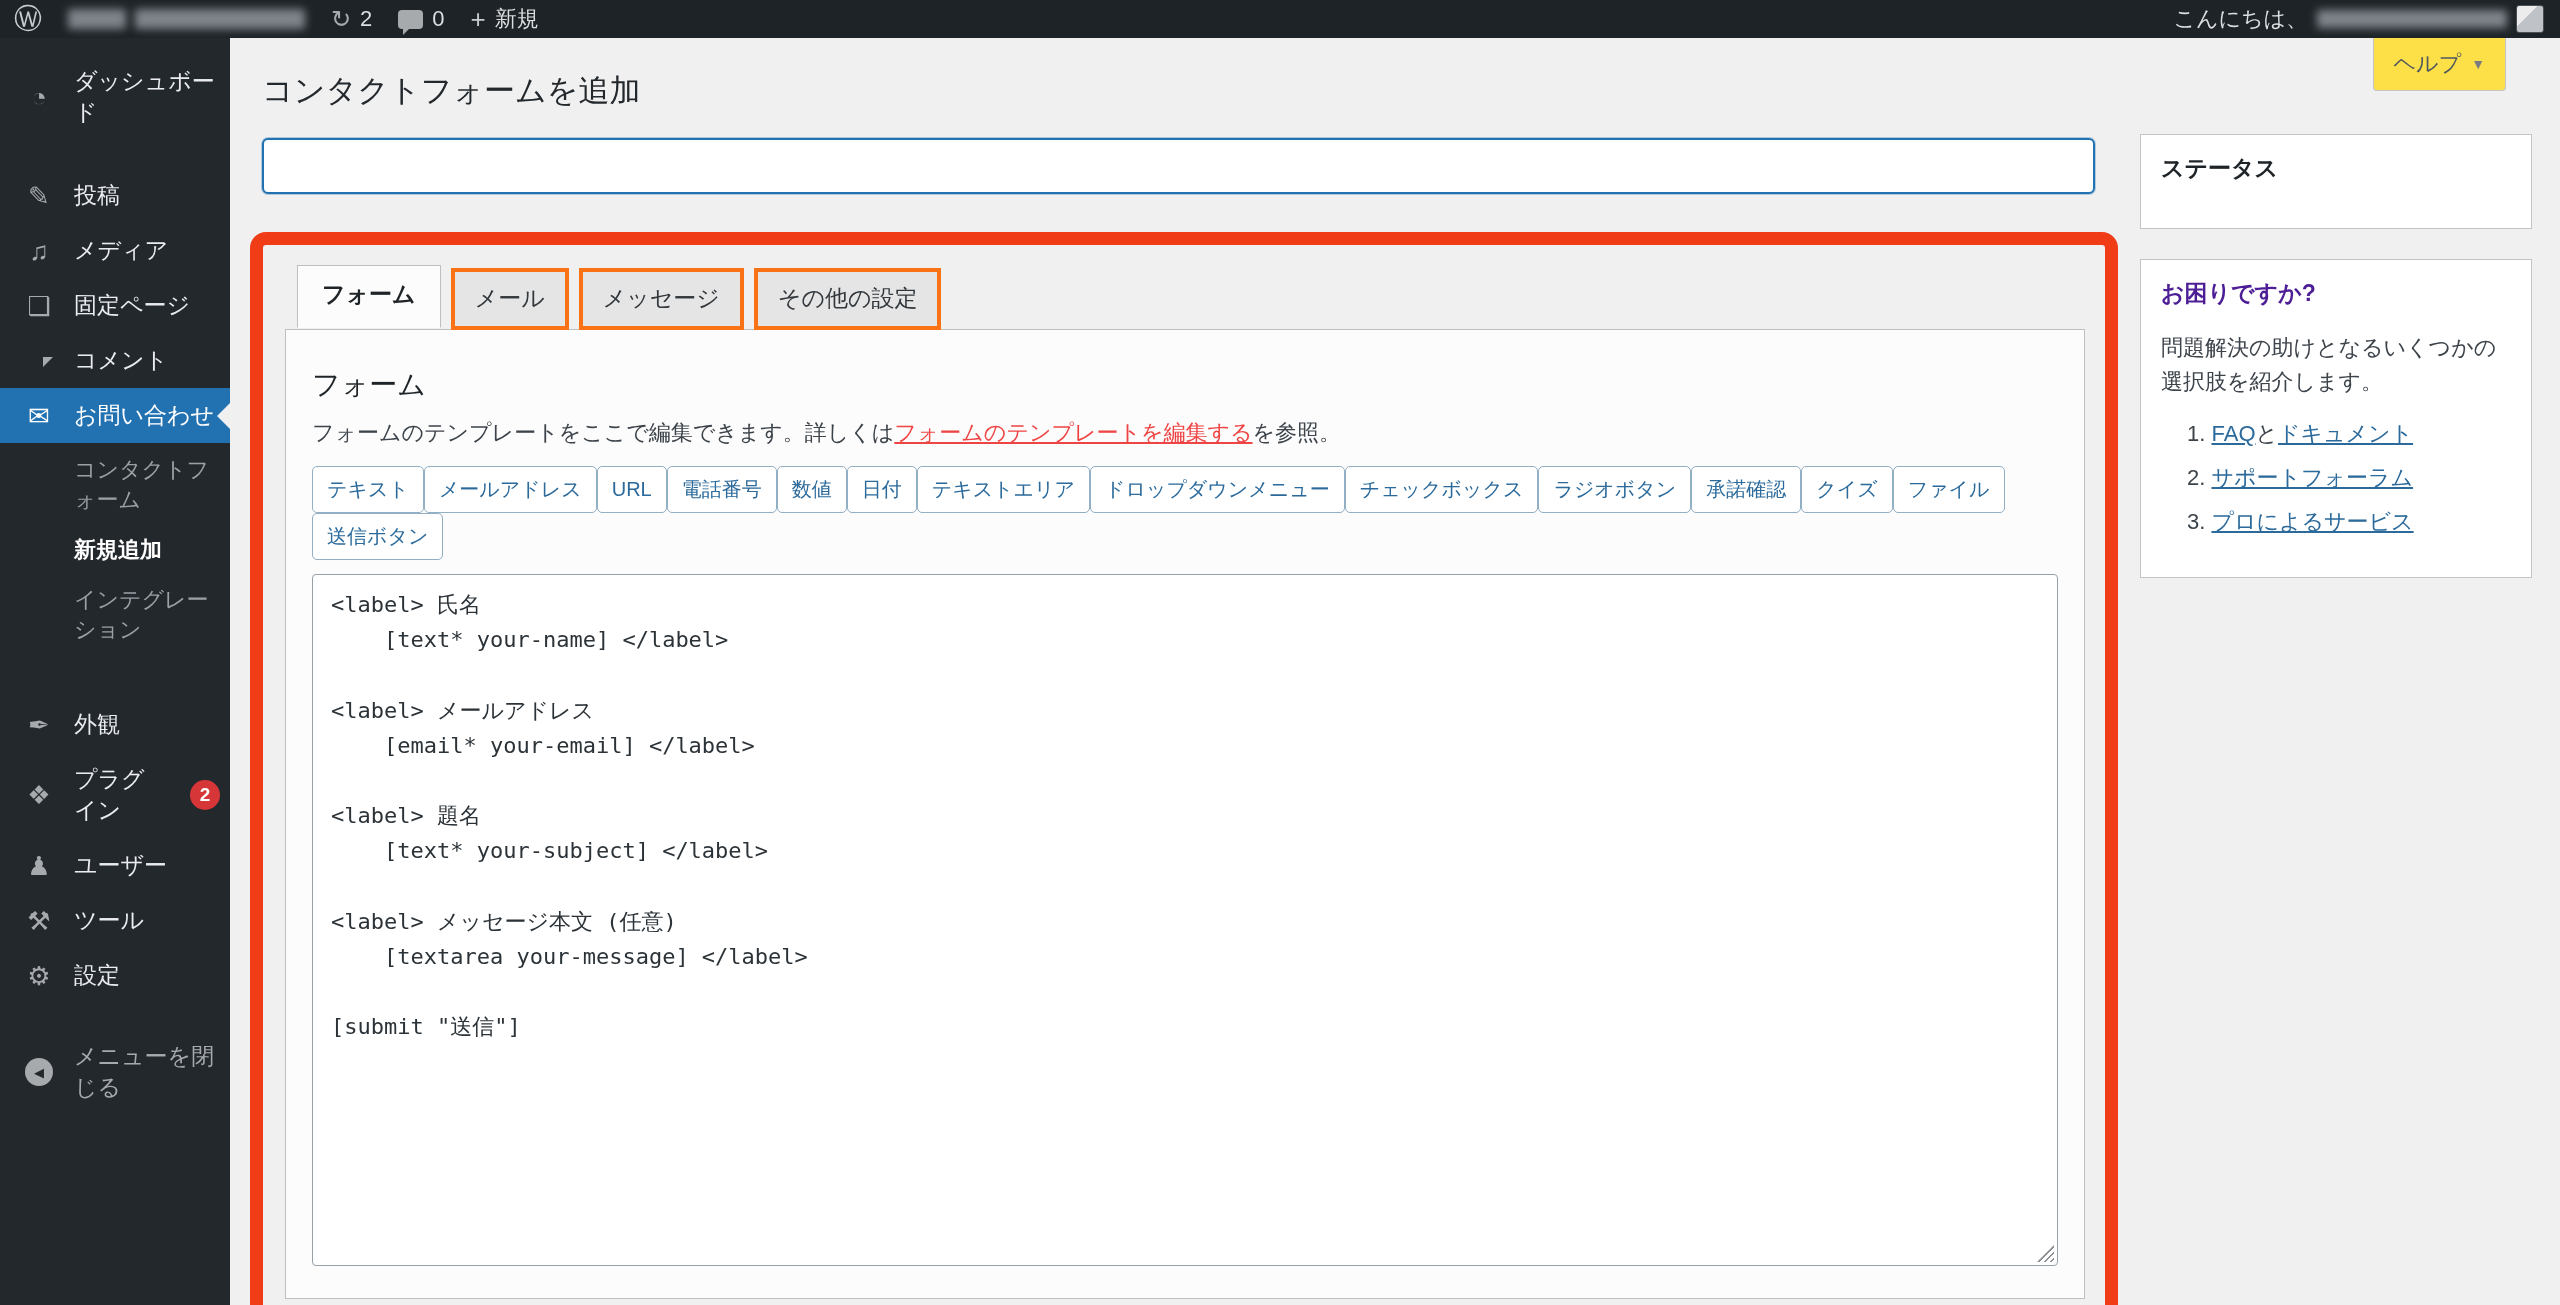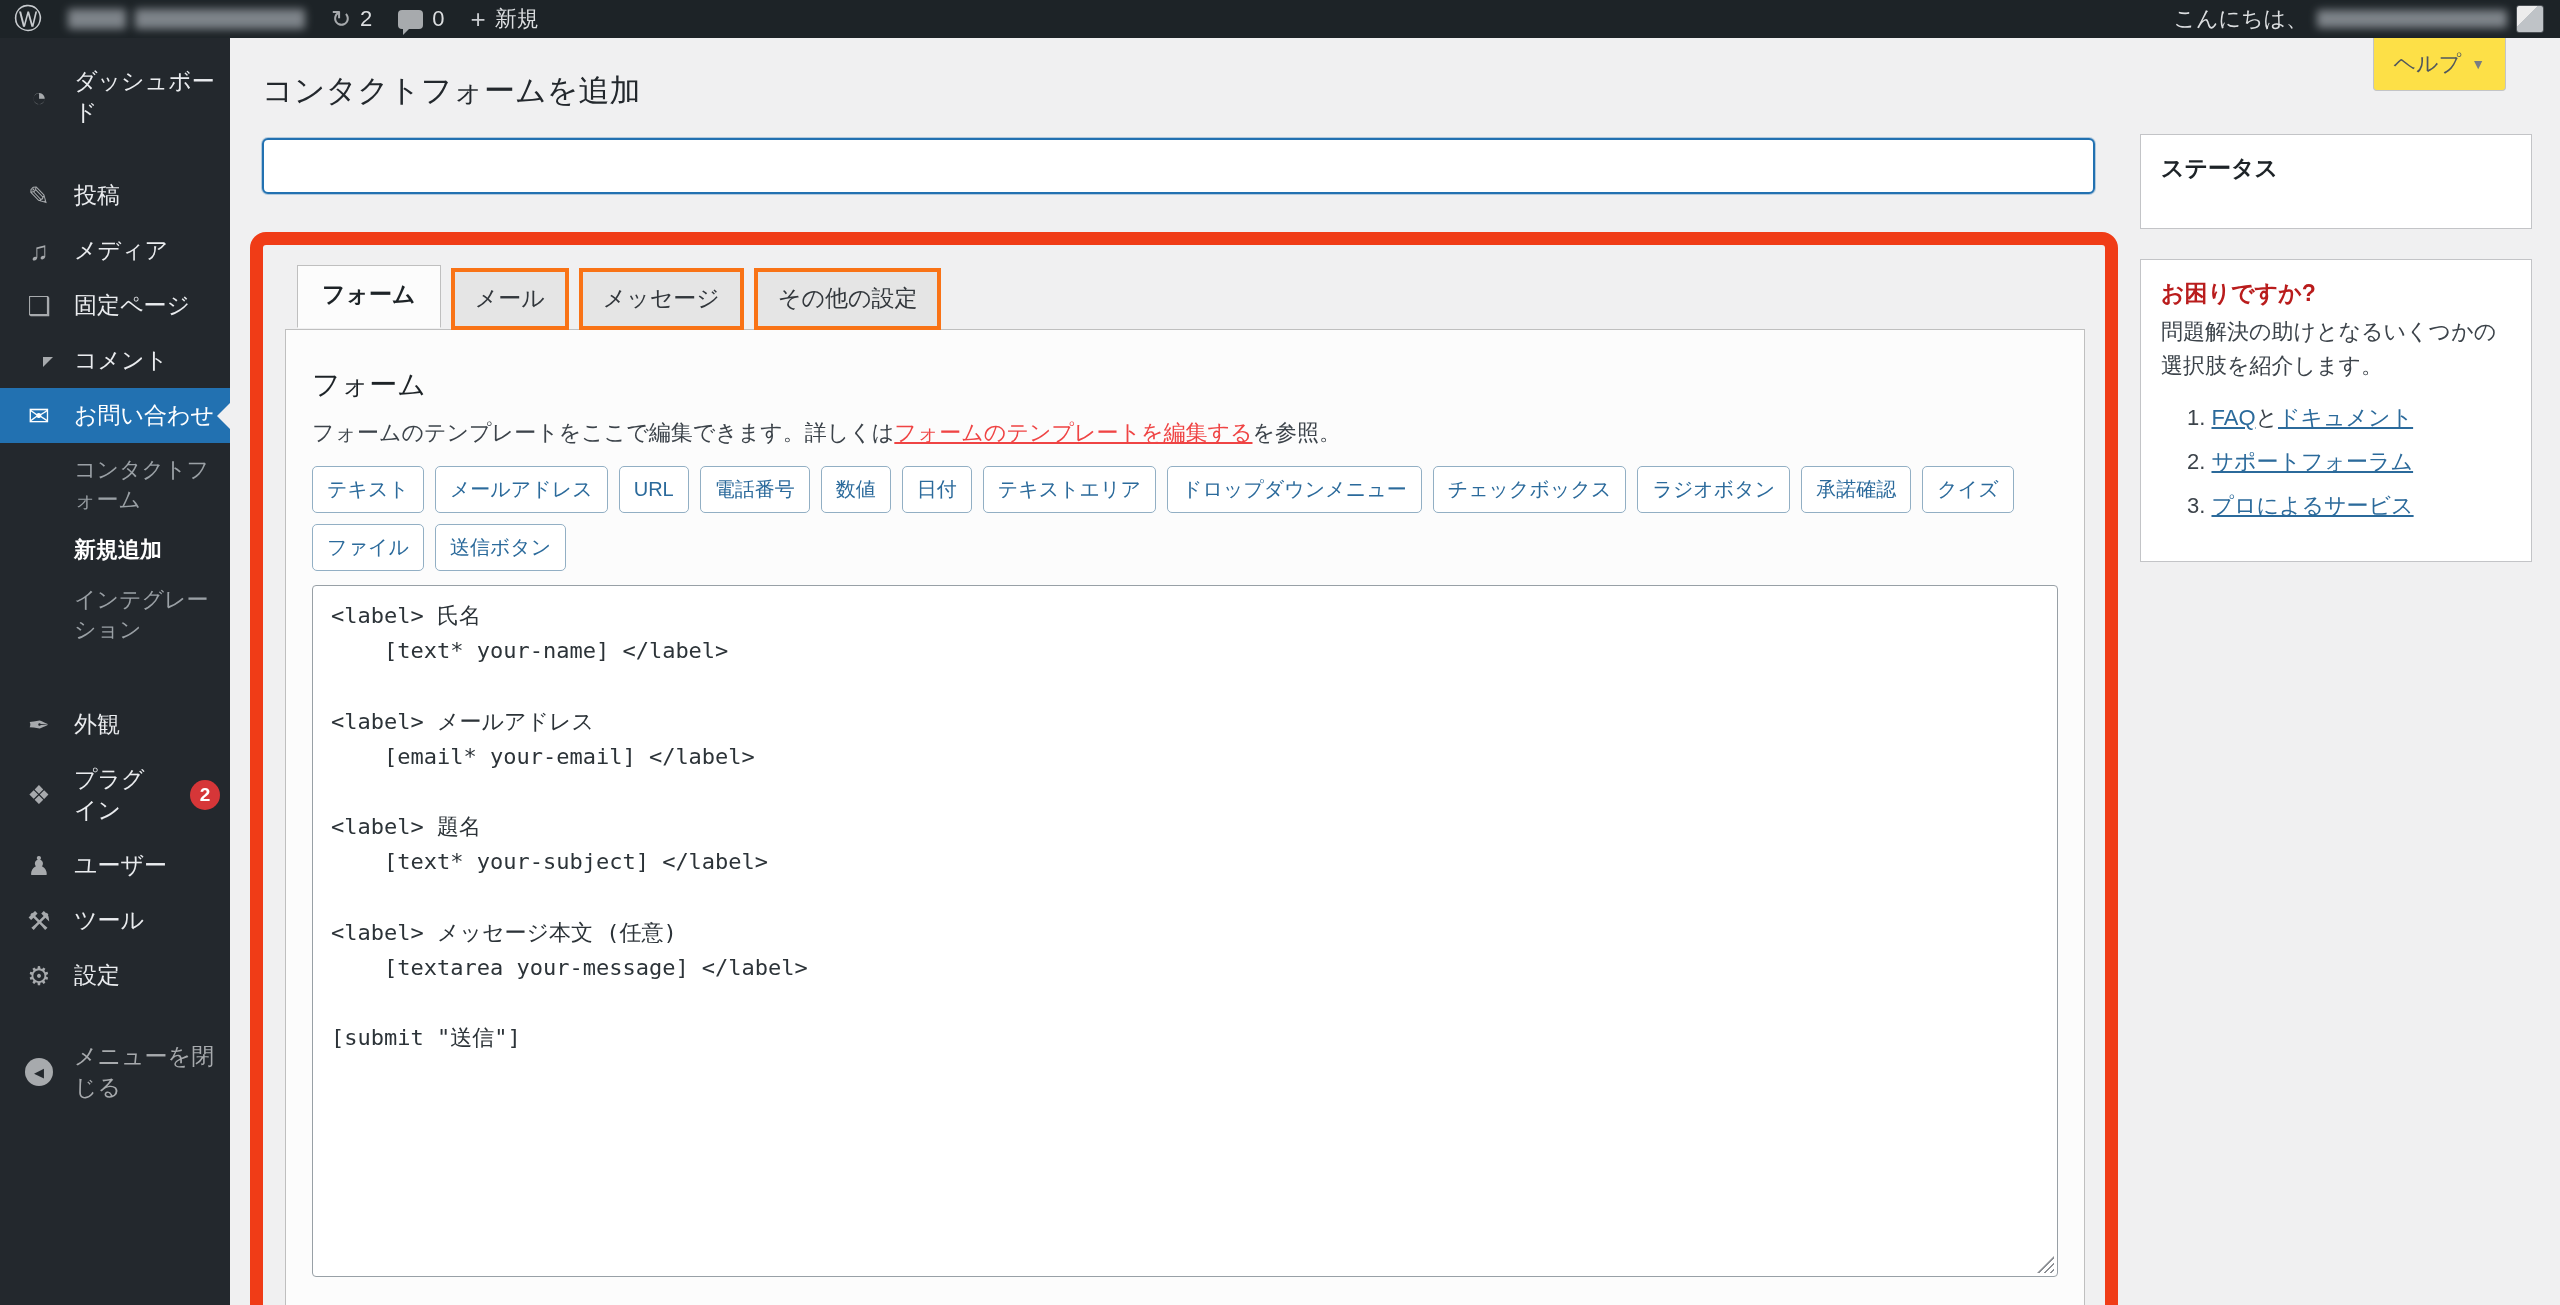--- a/index.html
+++ b/index.html
@@ -65,21 +65,21 @@
   .tab { font-size:23px; cursor:pointer; }
   .tab.active { background:#fcfcfc; border:1px solid #bfbfbf; border-bottom-color:#fcfcfc;
     font-weight:bold; color:#1d2327; padding:13px 24px 17px; }
   .tab.inactive { background:#e5e5e5; border:4px solid #f97316; color:#32373c; padding:11px 20px 12px; margin-top:3px; }
 
   .panel { background:#fcfcfc; border:1px solid #bfbfbf; padding:20px 26px 28px; min-height:872px; position:relative; z-index:1; }
   .panel-heading { font-size:28px; font-weight:400; color:#1d2327; margin:16px 0 14px; }
   .panel-desc { font-size:22px; color:#3c434a; margin-bottom:18px; }
   .panel-desc a { color:#ef4444; text-decoration:underline; cursor:pointer; }
 
-  .tag-row { display:flex; flex-wrap:wrap; gap:11px; margin-bottom:14px; }
+  .tag-row { display:flex; flex-wrap:wrap; gap:0; margin-bottom:14px; }
   .tag-btn { background:#fff; border:1px solid #92afc4; border-radius:5px; color:#2b6a9b;
     font-size:20px; padding:9px 14px; cursor:pointer; white-space:nowrap; }
 
   .ta-wrap { position:relative; }
   .template-textarea { width:100%; height:692px; background:#fff; border:1px solid #98a0a6; border-radius:4px;
     font-family:"DejaVu Sans Mono","Liberation Mono",monospace; font-size:22px; line-height:1.6;
     color:#2c3338; padding:12px 18px; resize:none; outline:none; }
   .resize-handle { position:absolute; right:4px; bottom:8px; width:17px; height:17px;
     background:repeating-linear-gradient(135deg,transparent 0 3px,#8c8f94 3px 4.5px);
     clip-path:polygon(100% 0,100% 100%,0 100%); }
@@ -87,21 +87,21 @@
   .btn-primary { background:#2271b1; border:1px solid #2271b1; color:#fff; border-radius:4px;
     font-size:22px; padding:11px 22px; cursor:pointer; }
 
   
   .aside-col { width:392px; margin-left:45px; margin-top:72px; }
   .postbox { background:#fff; border:1px solid #c3c4c7; margin-bottom:30px; }
   .postbox-header { font-size:23px; font-weight:bold; color:#1d2327; padding:18px 20px 44px; }
   .postbox-footer { border-top:1px solid #dcdcde; background:#fcfcfc; padding:15px 18px;
     display:flex; justify-content:flex-end; }
   .helpbox-body { padding:18px 20px 26px; }
-  .helpbox-title { font-size:23px; font-weight:bold; color:#b91c1c; margin-bottom:6px; }
+  .helpbox-title { font-size:23px; font-weight:bold; color:#4c1d95; margin-bottom:22px; }
   .helpbox-text { font-size:22px; color:#3c434a; line-height:1.55; margin-bottom:20px; }
   .help-list-row { font-size:22px; color:#3c434a; margin:0 0 14px 26px; }
   .help-list-row a { color:#2b6a9b; text-decoration:underline; cursor:pointer; }
 </style>
 </head>
 <body>
 
 <div class="screen">
 
   <div class="admin-bar">

